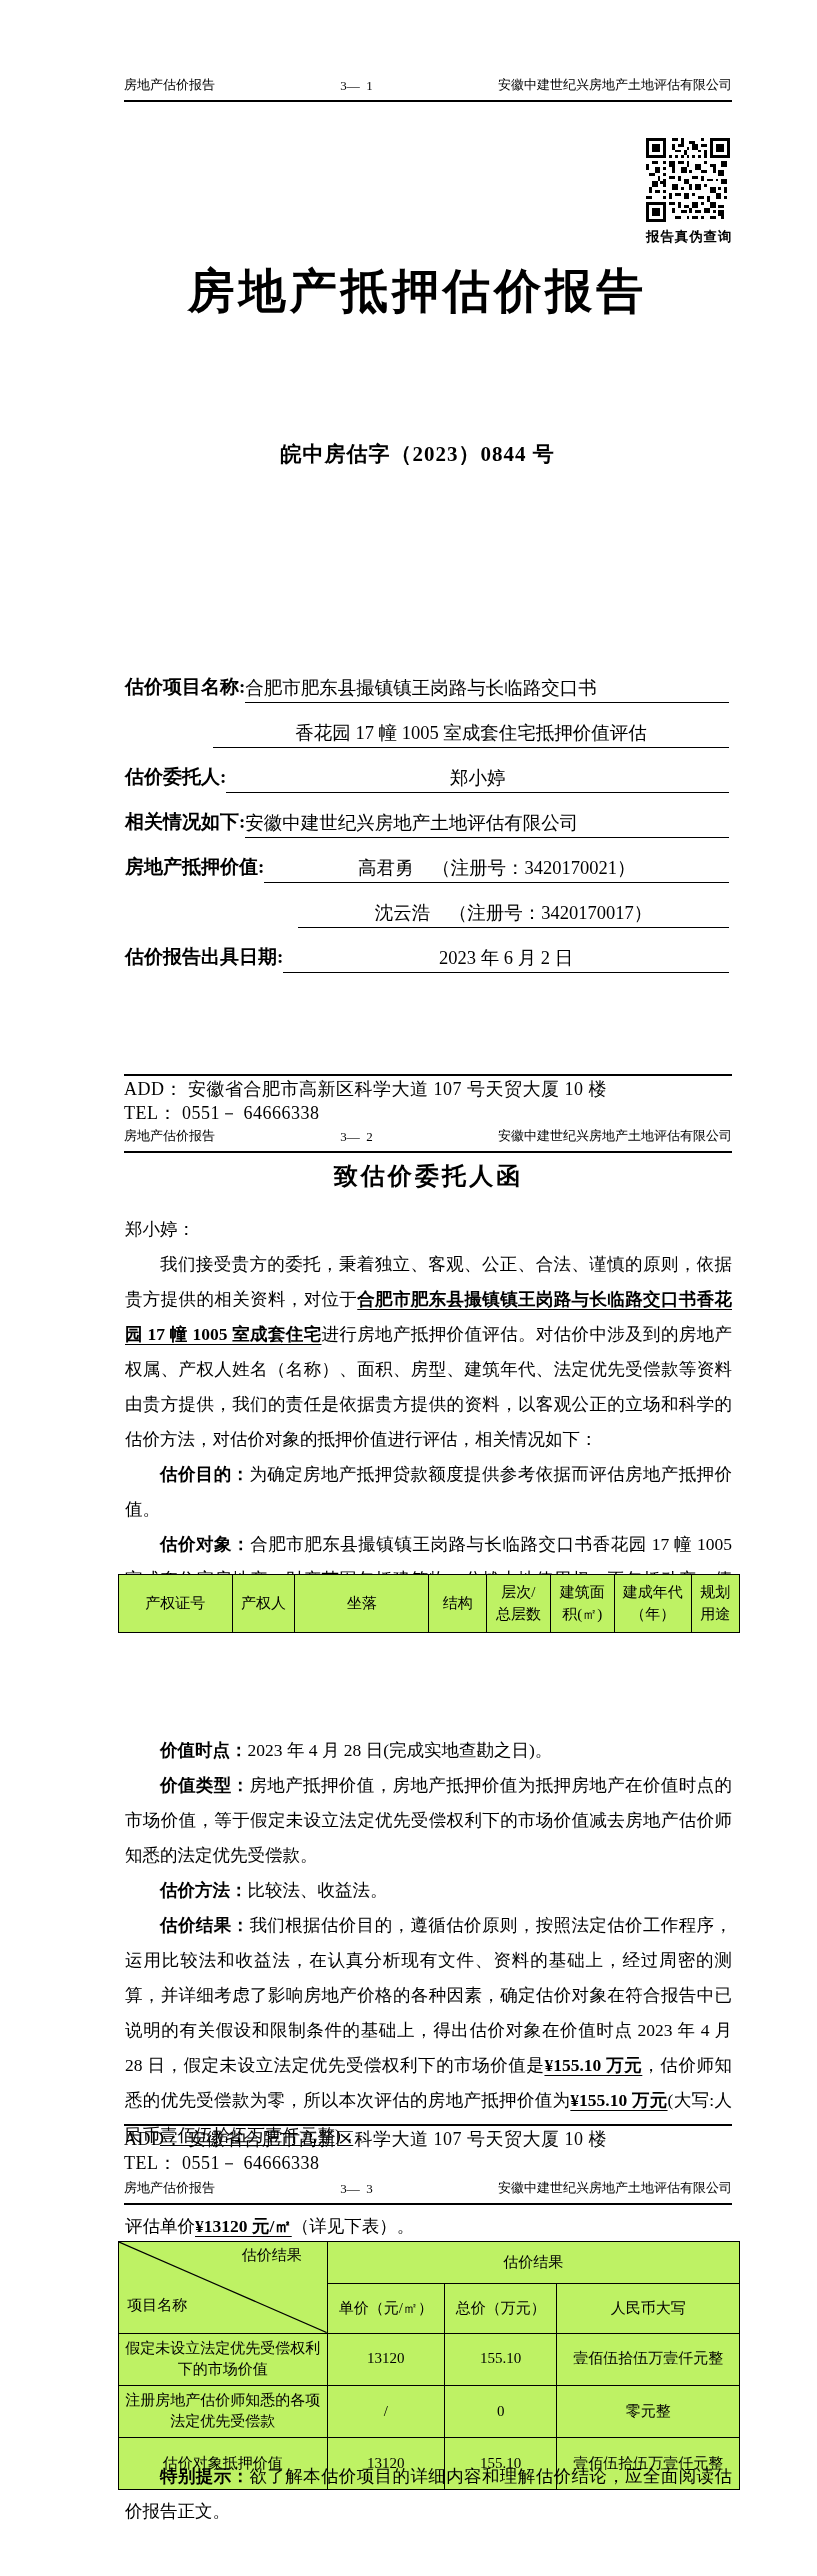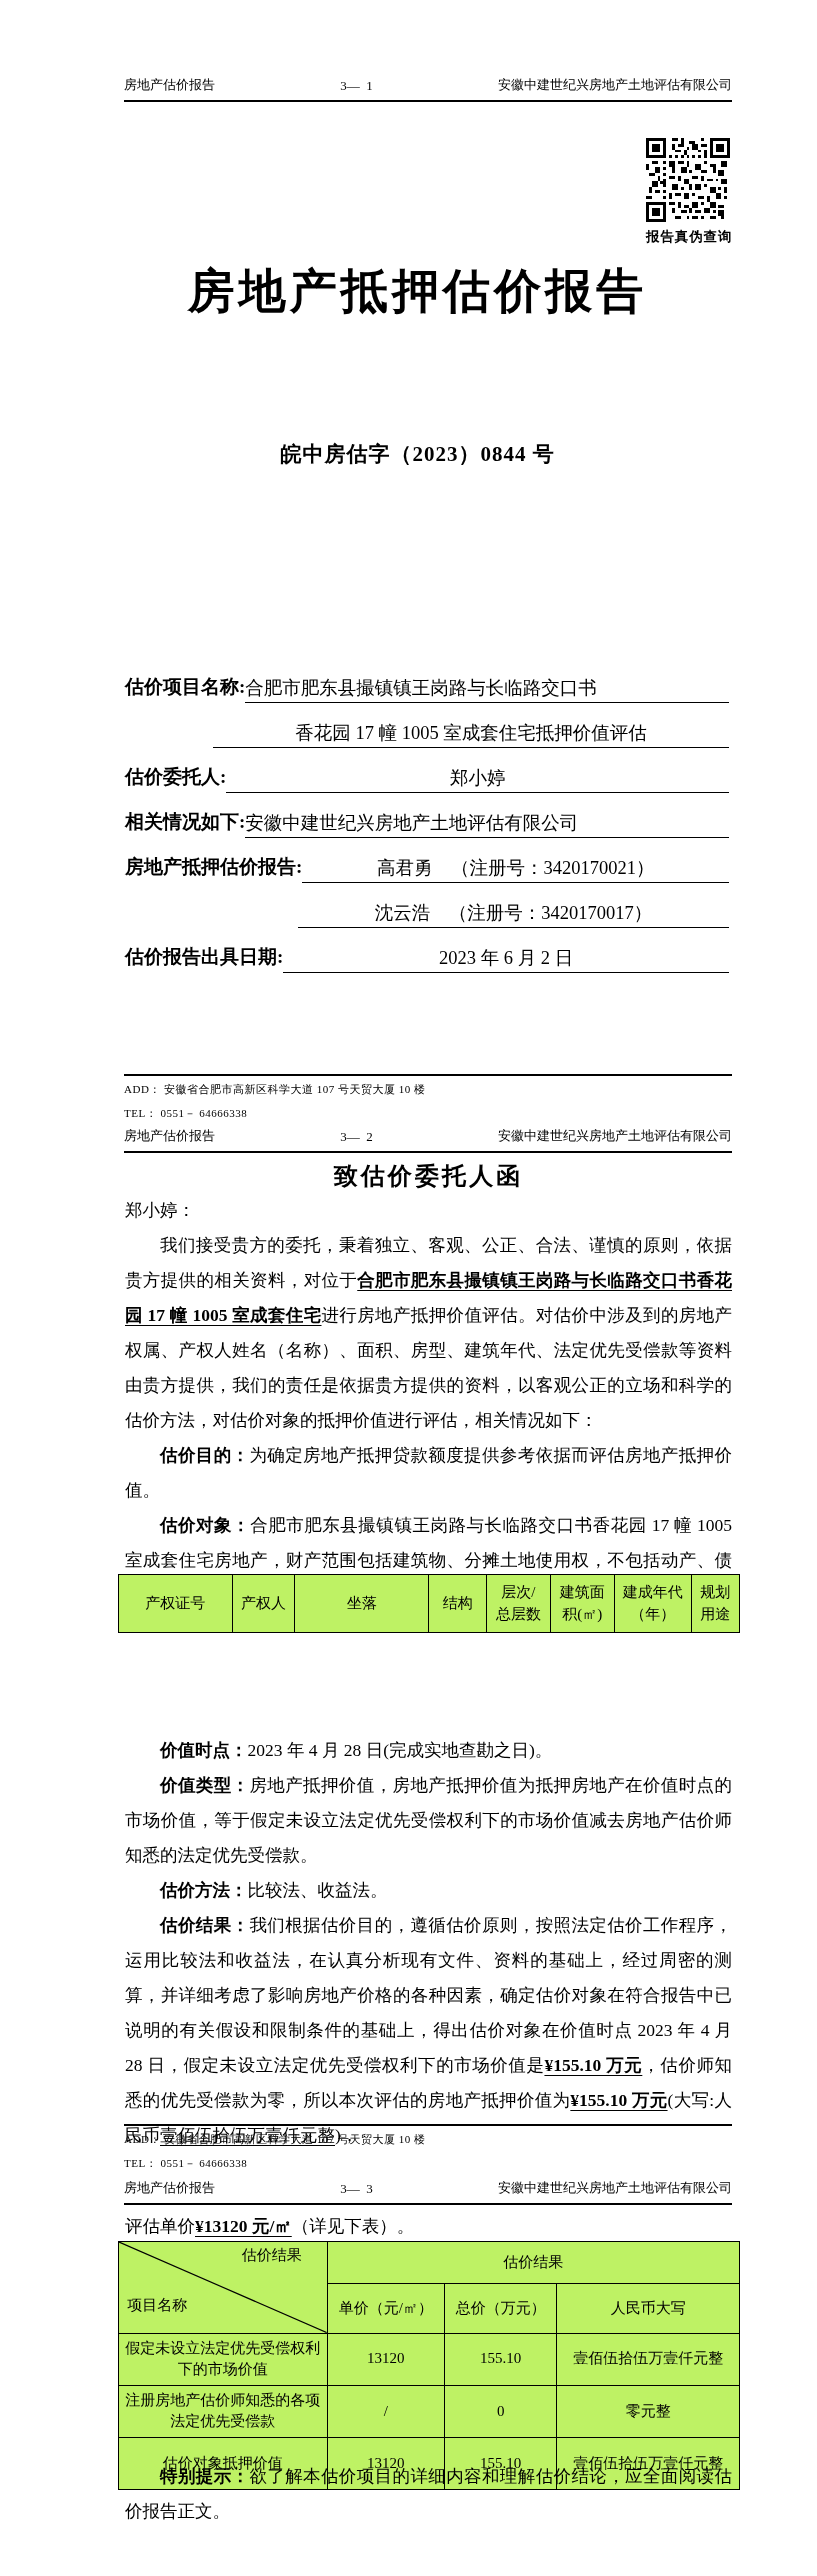--- a/index.html
+++ b/index.html
@@ -20,21 +20,21 @@
     display:flex;
     justify-content:space-between;
     align-items:flex-end;
     font-size:13px;
     padding-bottom:6.2px;
     border-bottom:2.1px solid #000;
   }
   .running-head .pageno{white-space:pre;}
   .page-footer{position:absolute;left:124px;width:608px;}
   .footer-rule{height:2.1px;background:#000;}
-  .page-footer .fline{font-size:11px;line-height:19.6px;margin-top:4.1px;letter-spacing:0.5px;}
+  .page-footer .fline{font-size:18px;line-height:19.6px;margin-top:4.1px;letter-spacing:0.5px;}
   
   .qr-block{position:absolute;left:646px;top:138px;width:84px;text-align:center;}
   .qr-block svg{display:block;width:84px;height:84px;}
   .qr-caption{margin-top:6.2px;font-size:13.4px;font-weight:bold;letter-spacing:1px;white-space:nowrap;}
   
   .cover-title{
     position:absolute;top:260px;left:62px;width:711px;
     text-align:center;font-size:47px;font-weight:bold;letter-spacing:4.1px;
   }
   .doc-no{
@@ -47,21 +47,21 @@
   .info-spacer-1{width:88px;flex:none;}
   .info-spacer-2{width:173px;flex:none;}
   .info-value{
     flex:1;font-size:18.5px;border-bottom:1.5px solid #000;
     padding-bottom:2px;line-height:1.25;white-space:nowrap;
   }
   .val-left{text-align:left;}
   .val-center{text-align:center;}
   
   .letter{position:absolute;left:125px;top:1160px;width:607px;font-size:17.5px;line-height:35px;text-align:justify;}
-  .letter-title{text-align:center;font-size:24px;font-weight:bold;letter-spacing:3.1px;line-height:33px;margin-bottom:0;}
+  .letter-title{text-align:center;font-size:24px;font-weight:bold;letter-spacing:3.1px;line-height:33px;margin-bottom:19px;}
   .salutation{line-height:35px;}
   .para{text-indent:35px;margin:0;}
   .letter2{position:absolute;left:125px;top:1733px;width:607px;font-size:17.5px;line-height:35px;text-align:justify;}
   .b{font-weight:bold;}
   .u{text-decoration:underline;text-decoration-thickness:1px;text-underline-offset:4.1px;}
   
   table.doc{border-collapse:collapse;table-layout:fixed;position:absolute;left:118px;width:622px;background:#bef264;}
   table.doc td,table.doc th{
     border:1px solid #000;text-align:center;vertical-align:middle;
     font-size:15px;font-weight:normal;line-height:21.6px;white-space:pre-line;padding:2.1px 2.1px;
@@ -143,21 +143,21 @@
     </div>
     <div class="info-line">
       <span class="info-label">估价委托人:</span>
       <span class="info-value val-center">郑小婷</span>
     </div>
     <div class="info-line">
       <span class="info-label">相关情况如下:</span>
       <span class="info-value val-left">安徽中建世纪兴房地产土地评估有限公司</span>
     </div>
     <div class="info-line">
-      <span class="info-label">房地产抵押估价报告:</span>
+      <span class="info-label">房地产抵押价值:</span>
       <span class="info-value val-center">高君勇　（注册号：3420170021）</span>
     </div>
     <div class="info-line">
       <span class="info-spacer-2"></span>
       <span class="info-value val-center">沈云浩　（注册号：3420170017）</span>
     </div>
     <div class="info-line">
       <span class="info-label">估价报告出具日期:</span>
       <span class="info-value val-center">2023 年 6 月 2 日</span>
     </div>

